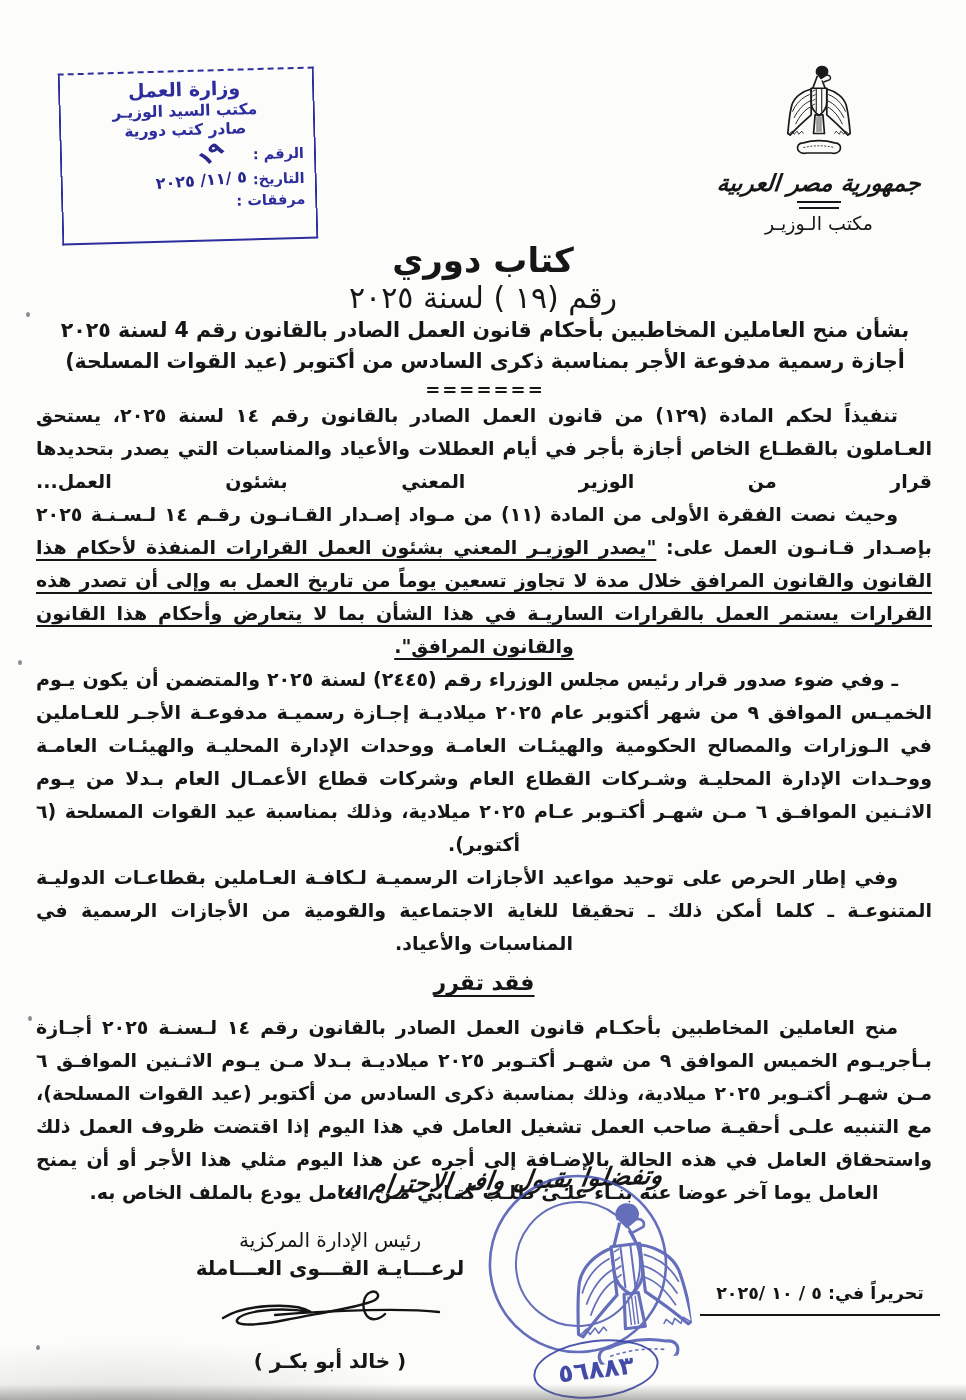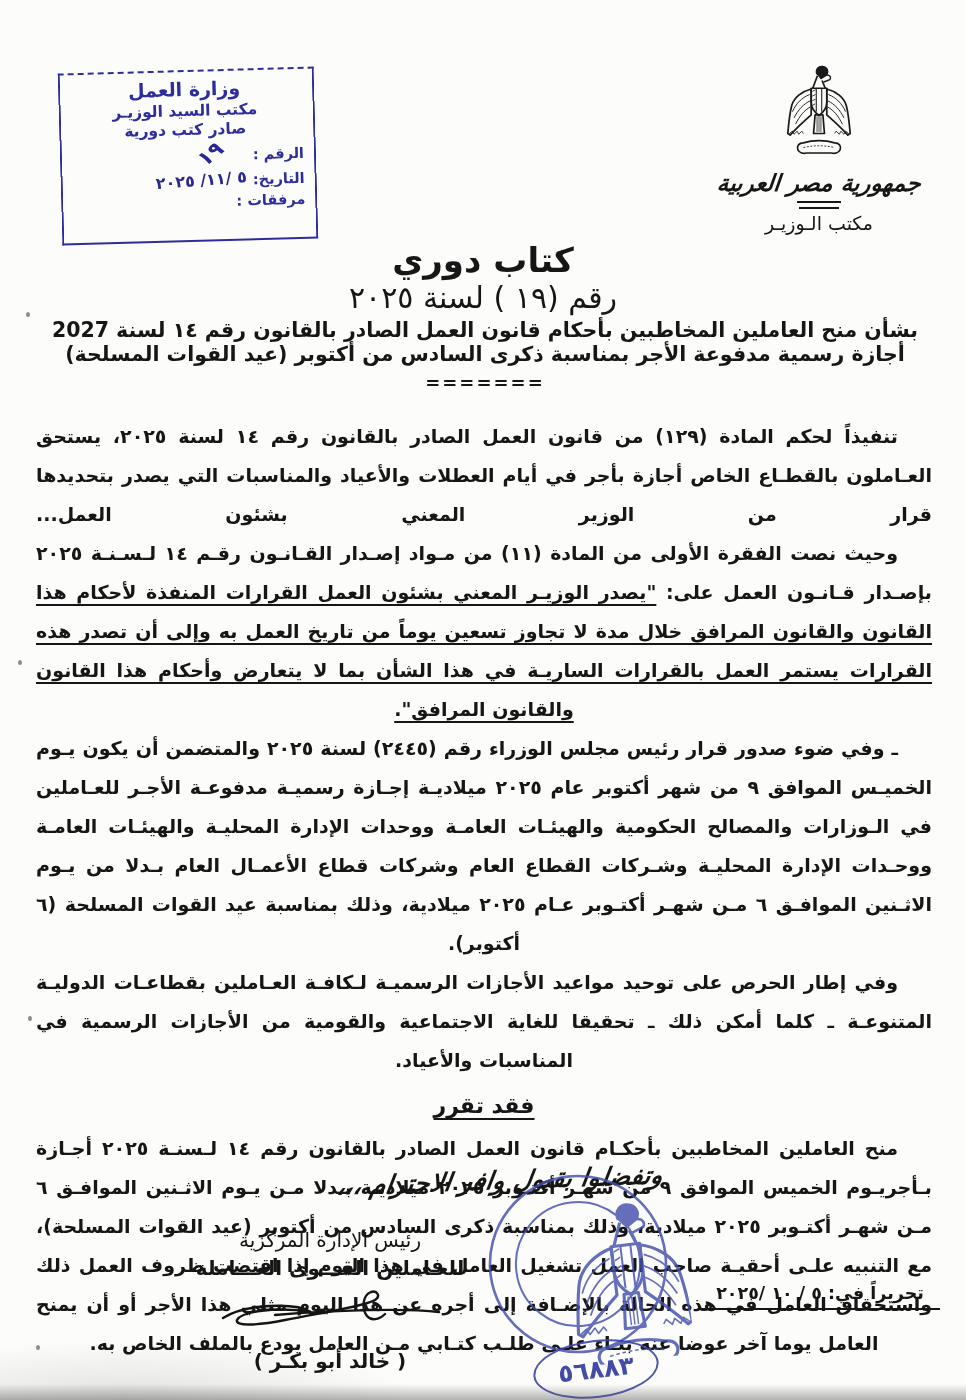--- a/index.html
+++ b/index.html
@@ -42,34 +42,34 @@
   .lh-ministry{font-size:21px;font-weight:700;}
   .lh-rule2{width:40px;height:2px;background:#161616;margin:4px auto 3px;}
   .lh-office{font-size:19px;font-weight:400;}
 
   
   .title-block{position:absolute;left:60px;top:240px;width:846px;text-align:center;}
   .t1{font-size:34px;font-weight:700;}
   .t2{font-size:30px;font-weight:400;}
   .subject{position:absolute;left:40px;top:318px;width:890px;text-align:center;font-weight:700;}
   .subject .s1{font-size:20.5px;}
-  .subject .s2{font-size:20.5px;}
+  .subject .s2{font-size:20.5px;margin-top:7px;}
   .subject .sep{font-size:18px;letter-spacing:2px;margin-top:6px;font-weight:700;}
 
   
   .body-text{
-    position:absolute;left:36px;top:417px;width:896px;
-    font-size:19px;font-weight:700;line-height:39px;text-align:justify;
+    position:absolute;left:36px;top:399px;width:896px;
+    font-size:19px;font-weight:700;line-height:33px;text-align:justify;
   }
   .body-text p{margin:0;text-indent:34px;}
   .p-just-last{text-align-last:justify;}
   .p-center-last{text-align-last:center;}
   .uline{text-decoration:underline;text-underline-offset:5px;text-decoration-thickness:1.5px;}
   .decision{
-    text-align:center;font-size:22px;font-weight:700;margin:6px 0 4px !important;
+    text-align:center;font-size:22px;font-weight:700;margin:6px 0 12px !important;
     text-indent:0 !important;
   }
   .decision span{text-decoration:underline;text-underline-offset:5px;}
 
   
   .salutation{
     position:absolute;left:300px;top:1166px;width:400px;text-align:center;
     font-size:25px;font-weight:700;font-style:italic;transform:skewX(-10deg) rotate(-2deg);
   }
   .sig-block{position:absolute;left:150px;top:1228px;width:360px;text-align:center;}
@@ -81,21 +81,21 @@
   .round-stamp{position:absolute;left:472px;top:1162px;opacity:.82;transform:rotate(-7deg);}
   .num-stamp{
     position:absolute;left:533px;top:1340px;width:122px;height:54px;
     border:2.5px solid #3c46a6;border-radius:50%;transform:rotate(-7deg);
     display:flex;align-items:center;justify-content:center;
     color:#2e38a0;font-size:25px;font-weight:700;letter-spacing:2px;opacity:.9;
   }
 
   .date-line{
     position:absolute;left:700px;top:1283px;width:240px;text-align:center;
-    font-size:17.5px;font-weight:700;border-bottom:2px solid #161616;padding-bottom:5px;
+    font-size:17.5px;font-weight:700;border-bottom:2px solid #161616;padding-bottom:11px;
   }
 
   .margin-dot{position:absolute;width:4px;height:5px;background:#5a5a66;border-radius:50%;opacity:.7;}
 </style>
 </head>
 <body>
 
 <div class="page">
 
   <svg width="0" height="0" style="position:absolute" aria-hidden="true">
@@ -155,39 +155,39 @@
     <div class="lh-rule"></div>
     <div class="lh-rule2"></div>
     <div class="lh-office">مكتب الـوزيـر</div>
   </div>
 
   <div class="title-block">
     <div class="t1">كتاب دوري</div>
     <div class="t2">رقم (١٩ ) لسنة ٢٠٢٥</div>
   </div>
   <div class="subject">
-    <div class="s1">بشأن منح العاملين المخاطبين بأحكام قانون العمل الصادر بالقانون رقم ١٤ لسنة 2027</div>
+    <div class="s1">بشأن منح العاملين المخاطبين بأحكام قانون العمل الصادر بالقانون رقم 4 لسنة ٢٠٢٥</div>
     <div class="s2">أجازة رسمية مدفوعة الأجر بمناسبة ذكرى السادس من أكتوبر (عيد القوات المسلحة)</div>
     <div class="sep">=======</div>
   </div>
 
   <div class="body-text">
     <p class="p-just-last">تنفيذاً لحكم المادة (١٢٩) من قانون العمل الصادر بالقانون رقم ١٤ لسنة ٢٠٢٥، يستحق العـاملون بالقطـاع الخاص أجازة بأجر في أيام العطلات والأعياد والمناسبات التي يصدر بتحديدها قرار من الوزير المعني بشئون العمل...</p>
     <p class="p-center-last"><span>وحيث نصت الفقرة الأولى من المادة (١١) من مـواد إصـدار القـانـون رقـم ١٤ لـسـنـة ٢٠٢٥ بإصـدار قـانـون العمل على: </span><span class="uline">"يصدر الوزيـر المعني بشئون العمل القرارات المنفذة لأحكام هذا القانون والقانون المرافق خلال مدة لا تجاوز تسعين يوماً من تاريخ العمل به وإلى أن تصدر هذه القرارات يستمر العمل بالقرارات الساريـة في هذا الشأن بما لا يتعارض وأحكام هذا القانون والقانون المرافق".</span></p>
     <p class="p-center-last">ـ وفي ضوء صدور قرار رئيس مجلس الوزراء رقم (٢٤٤٥) لسنة ٢٠٢٥ والمتضمن أن يكون يـوم الخميـس الموافق ٩ من شهر أكتوبر عام ٢٠٢٥ ميلاديـة إجـازة رسميـة مدفوعـة الأجـر للعـاملين في الـوزارات والمصالح الحكومية والهيئـات العامـة ووحدات الإدارة المحليـة والهيئـات العامـة ووحـدات الإدارة المحليـة وشـركات القطاع العام وشركات قطاع الأعمـال العام بـدلا من يـوم الاثـنين الموافـق ٦ مـن شهـر أكتـوبر عـام ٢٠٢٥ ميلادية، وذلك بمناسبة عيد القوات المسلحة (٦ أكتوبر).</p>
     <p class="p-center-last">وفي إطار الحرص على توحيد مواعيد الأجازات الرسميـة لـكافـة العـاملين بقطاعـات الدوليـة المتنوعـة ـ كلما أمكن ذلك ـ تحقيقا للغاية الاجتماعية والقومية من الأجازات الرسمية في المناسبات والأعياد.</p>
     <p class="decision"><span>فقد تقرر</span></p>
     <p class="p-center-last">منح العاملين المخاطبين بأحكـام قانون العمل الصادر بالقانون رقم ١٤ لـسنـة ٢٠٢٥ أجـازة بـأجريـوم الخميس الموافق ٩ من شهـر أكتـوبر ٢٠٢٥ ميلاديـة بـدلا مـن يـوم الاثـنين الموافـق ٦ مـن شهـر أكتـوبر ٢٠٢٥ ميلادية، وذلك بمناسبة ذكرى السادس من أكتوبر (عيد القوات المسلحة)، مع التنبيه علـى أحقيـة صاحب العمل تشغيل العامل في هذا اليوم إذا اقتضت ظروف العمل ذلك واستحقاق العامل في هذه الحالة بالإضـافة إلى أجره عن هذا اليوم مثلي هذا الأجر أو أن يمنح العامل يوما آخر عوضا عنه بنـاء علـى طلـب كتـابي مـن العامل يودع بالملف الخاص به.</p>
   </div>
 
   <div class="salutation">وتفضلوا بقبول وافر الاحترام ،،،</div>
 
   <div class="sig-block">
     <div class="sig-t1">رئيس الإدارة المركزية</div>
-    <div class="sig-t2">للعـاملين القـــوى العـــاملة</div>
+    <div class="sig-t2">لرعـــايـة القـــوى العـــاملة</div>
     <svg class="sig-svg" width="230" height="52" viewBox="0 0 230 52">
       <g fill="none" stroke="#141414" stroke-width="2.4" stroke-linecap="round">
         <path d="M8 36 C30 22 80 20 96 30 C60 24 26 30 22 38 C20 44 40 44 70 38 C110 30 150 24 160 18 C166 14 162 8 156 10 C148 13 146 26 152 34 C156 39 164 38 170 32"></path>
         <path d="M60 33 C120 28 190 26 224 30"></path>
       </g>
     </svg>
     <div class="sig-name">( خالد أبو بكـر )</div>
   </div>
 
   <svg class="round-stamp" width="212" height="205" viewBox="0 0 212 205" style="color:#4450ac">

